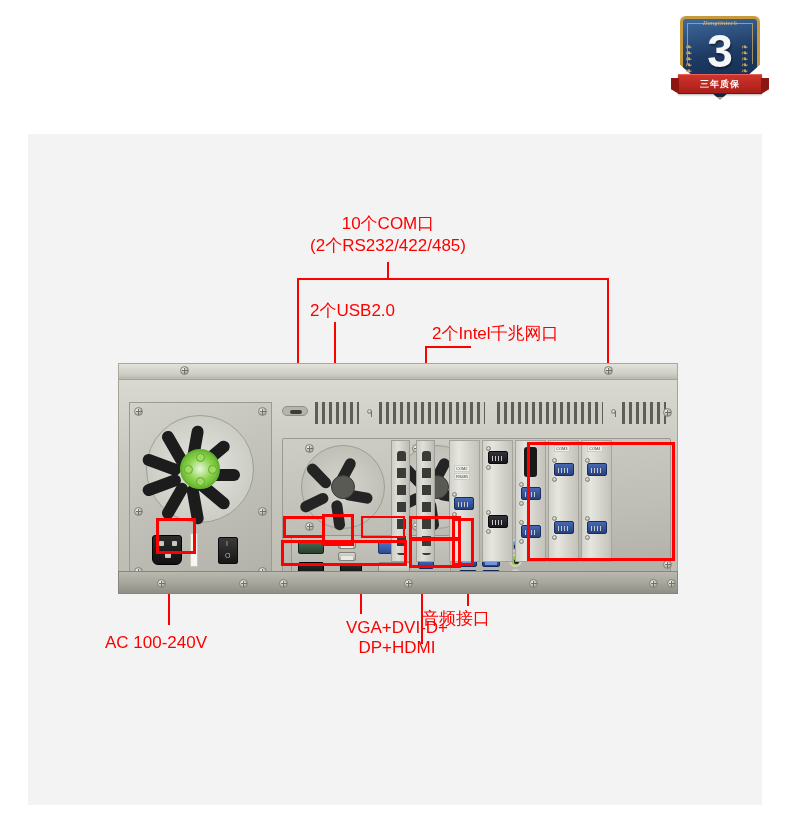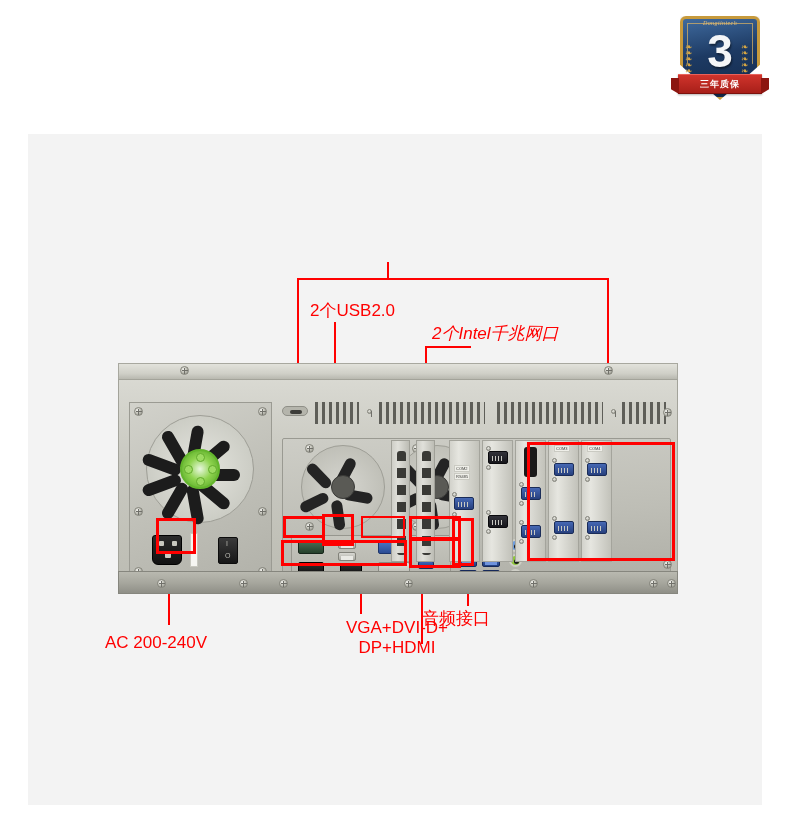--- a/index.html
+++ b/index.html
@@ -209,26 +209,30 @@
         <span>❧</span>
         <span>❧</span>
         <span>❧</span>
     </div>
     <div class="badge-ribbon">三年质保</div>
   </div>
 
   <div class="panel"></div>
 
 
+  <div class="lbl big ctr" style="left:388px; top:214px; transform:translateX(-50%);">
+    <div>10个COM口</div>
+    <div style="margin-top:3px;">(2个RS232/422/485)</div>
+  </div>
 
   <div class="lbl big" style="left:310px; top:301px;">2个USB2.0</div>
 
-  <div class="lbl big" style="left:432px; top:324px;font-style:italic;">2个Intel千兆网口</div>
-
-  <div class="lbl big" style="left:105px; top:633px;">AC 200-240V</div>
+  <div class="lbl big" style="left:432px; top:324px;">2个Intel千兆网口</div>
+
+  <div class="lbl big" style="left:105px; top:633px;">AC 100-240V</div>
 
   <div class="lbl big ctr" style="left:337px; top:618px; width:120px;">
     <div>VGA+DVI-D+</div>
     <div style="margin-top:1px;">DP+HDMI</div>
   </div>
 
   <div class="lbl big" style="left:422px; top:609px;">音频接口</div>
 
 
   <div class="ln v" style="left:387px; top:262px; height:18px;"></div>

